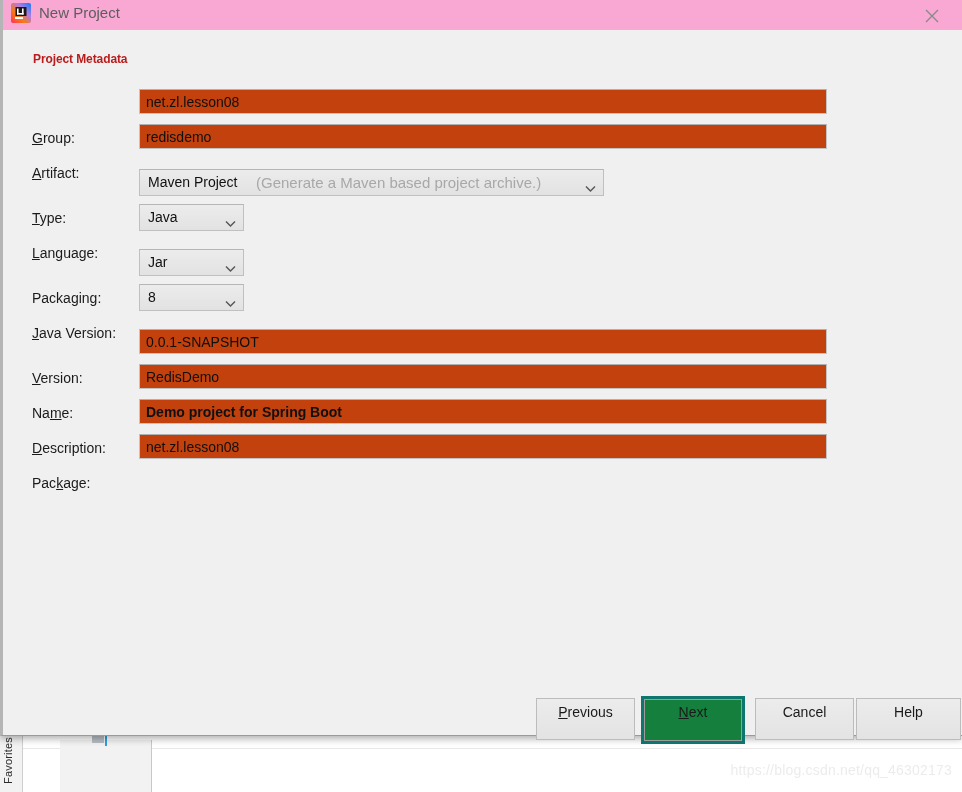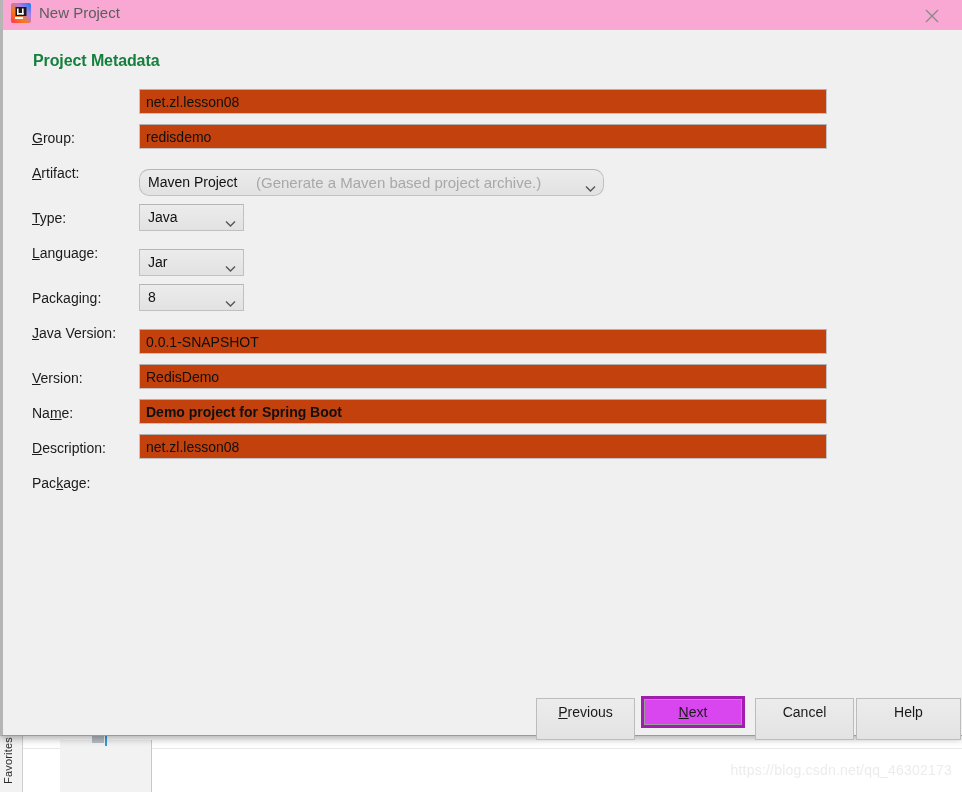--- a/index.html
+++ b/index.html
@@ -118,23 +118,23 @@
     right: 8px; top: 0;
     width: 44px; height: 30px;
     cursor: default;
   }
   #close-button svg { position: absolute; left: 14px; top: 8px; }
 
   
   #section-heading {
     position: absolute;
     left: 30px; top: 52px;
-    font-size: 16px;
+    font-size: 12px;
     font-weight: bold;
-    color: #15803d;
+    color: #b91c1c;
     letter-spacing: -0.1px;
     white-space: nowrap;
   }
 
   
   .form-label {
     position: absolute;
     font-size: 14px;
     color: #1a1a1a;
     white-space: nowrap;
@@ -181,21 +181,21 @@
     top: 4px;
     font-size: 15px;
     color: #a8a8a8;
     white-space: nowrap;
   }
   .combo-arrow {
     position: absolute;
     right: 7px; top: 9px;
   }
 
-  #combo-type { width: 465px; border-radius: 10px; }
+  #combo-type { width: 465px; }
   #combo-type .combo-hint { left: 116px; }
   .combo-small { width: 105px; }
 
   
   .dialog-button {
     position: absolute;
     top: 698px;
     height: 42px;
     box-sizing: border-box;
     background: linear-gradient(#ececec, #e3e3e3);
@@ -204,24 +204,24 @@
     font-size: 14px;
     color: #1a1a1a;
     text-align: center;
     line-height: 26px;
     cursor: default;
     white-space: nowrap;
   }
   #btn-previous { left: 533px; width: 99px; }
   #btn-next {
     left: 638px; width: 104px;
-    top: 696px; height: 32px;
-    border: 3px solid #a21caf;
+    top: 696px; height: 48px;
+    border: 3px solid #0f766e;
     line-height: 26px;
-    background: #d946ef;
+    background: #15803d;
   }
   #btn-next .inner {
     position: absolute;
     left: 0; top: 0; right: 0; bottom: 0;
     border: 1px solid #9c9c9c;
     line-height: 24px;
   }
   #btn-cancel { left: 732px; width: 99px; margin-left: 20px; }
   #btn-help  { left: 853px; width: 105px; }
 </style>

